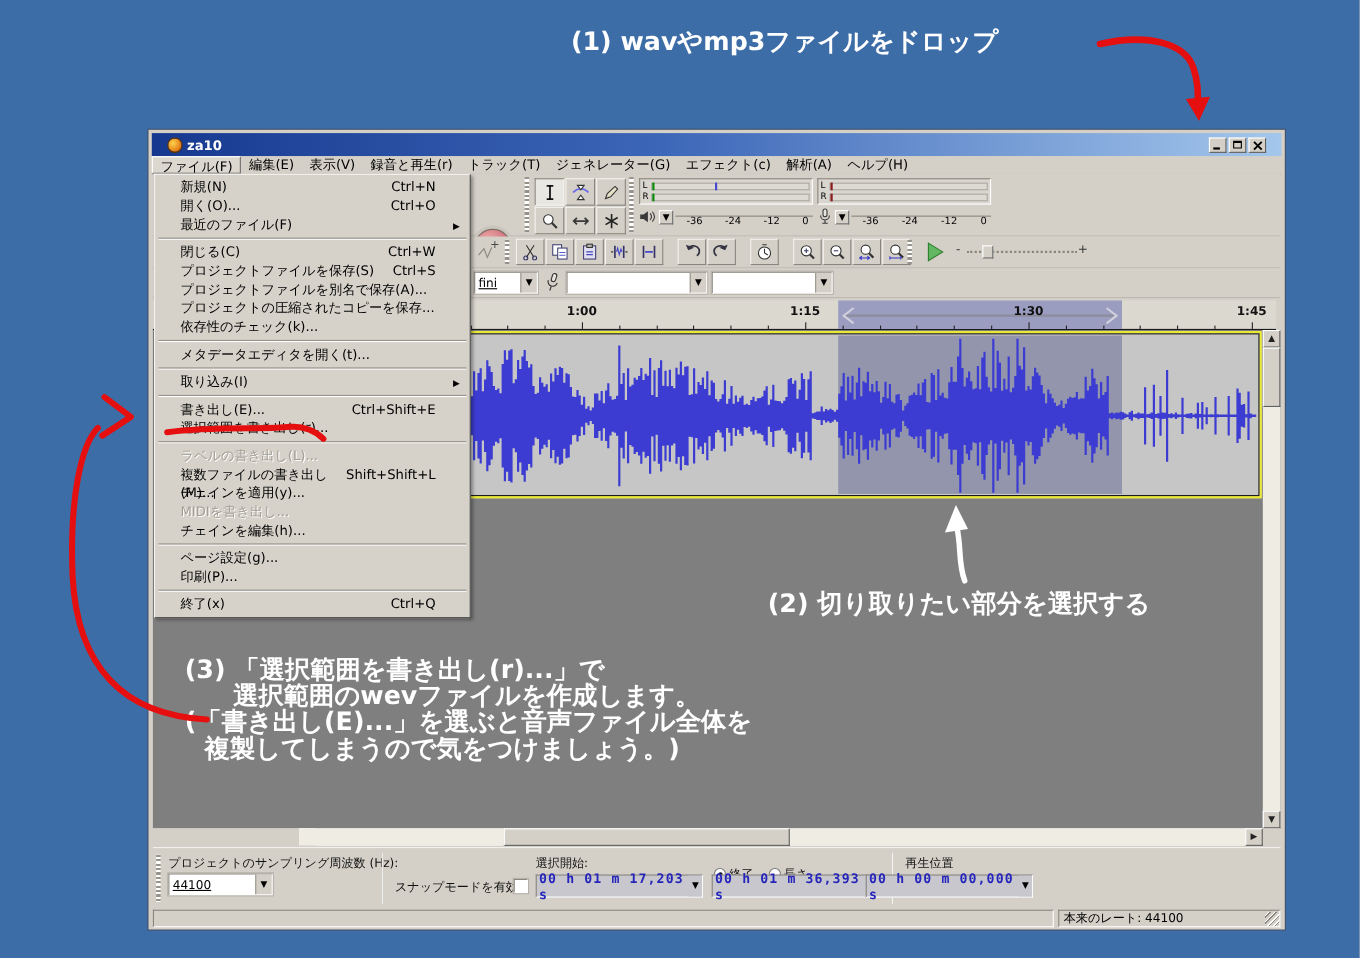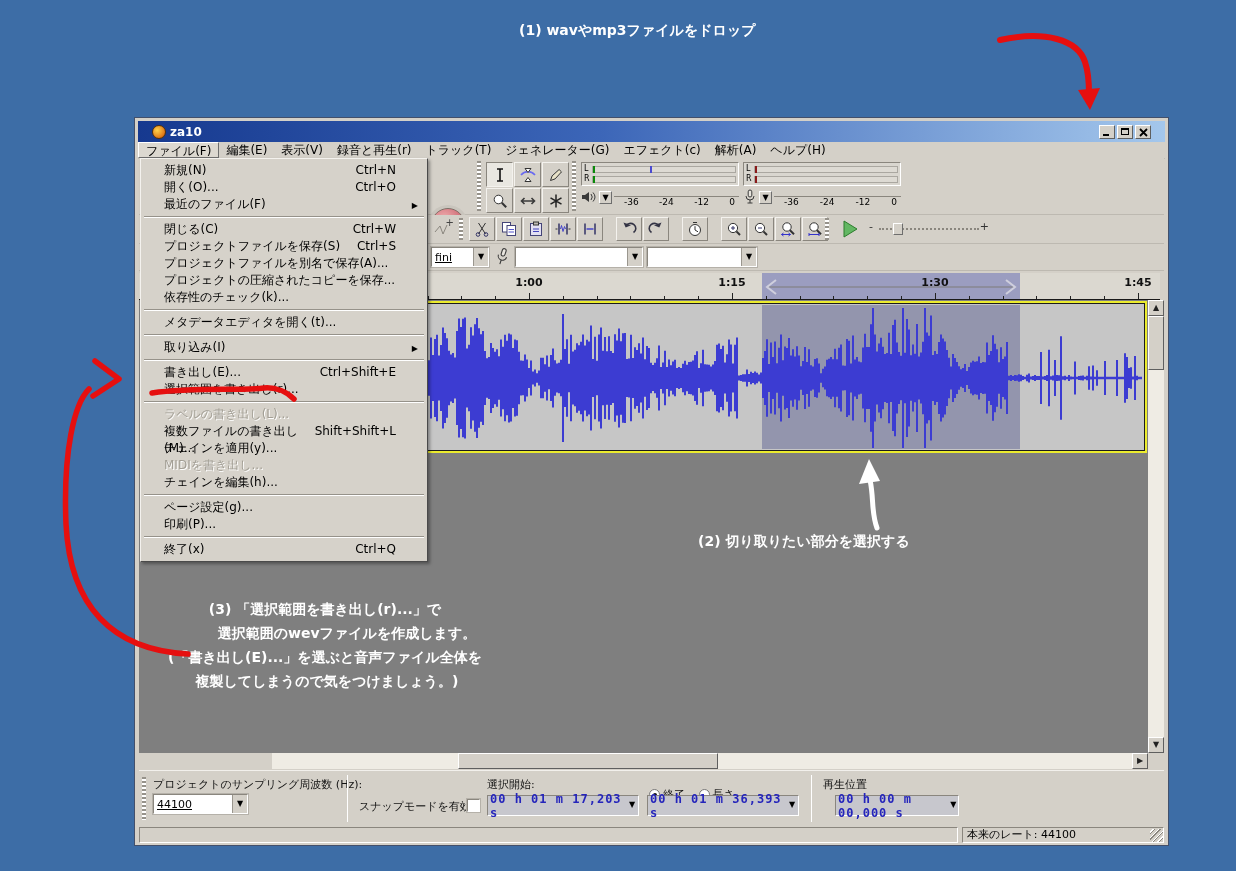--- a/index.html
+++ b/index.html
@@ -1,25 +1,25 @@
 <!DOCTYPE html>
 <html><head>
 <meta charset="utf-8">
 <style>
   html,body{margin:0;padding:0;}
   body{width:1236px;height:871px;position:relative;overflow:hidden;
        background:#3d6da6;font-family:"DejaVu Sans",sans-serif;}
   *{box-sizing:border-box;}
 
   
-  .ann{position:absolute;color:#fff;font-weight:bold;font-size:14px;z-index:55;
-       font-family:"DejaVu Sans",sans-serif;white-space:nowrap;text-align:center;}
+  .ann{position:absolute;color:#fff;font-weight:bold;font-size:23px;z-index:55;
+       font-family:"DejaVu Sans",sans-serif;white-space:nowrap;}
   #ann3 div{line-height:24px;}
   #ann3 div:nth-child(2){margin-left:44px;}
-  #ann3 div:nth-child(4){margin-left:4px;}
+  #ann3 div:nth-child(4){margin-left:18px;}
   #overlay{position:absolute;left:0;top:0;width:1236px;height:871px;z-index:60;pointer-events:none;}
 
   
   #win{position:absolute;left:135px;top:118px;width:1033px;height:727px;
        background:#d4d0c8;box-shadow:0 0 0 1px #43506b;z-index:10;}
   #titlebar{position:absolute;left:3px;top:3px;right:3px;height:21px;
        background:linear-gradient(90deg,#16398f 0%,#3c66b8 45%,#a4c7ec 100%);
        display:flex;align-items:center;padding:0 14px;}
   #title-text{color:#fff;font-size:12px;font-weight:bold;margin-left:4px;}
   .app-icon{width:14px;height:14px;border-radius:50%;
@@ -540,21 +540,21 @@
     <span class="lab radgrp" style="left:510px;top:16px">
       <span class="radio on"></span><span class="rl">終了</span>
       <span class="radio"></span><span class="rl">長さ</span>
     </span>
     <div class="timefield" style="left:508px;top:24px;width:152px">
       <span class="tval">00 h 01 m 36,393 s</span>
       <span class="cbtn">▼</span>
     </div>
     <div class="vsep" style="left:672px"></div>
     <span class="lab" style="left:684px;top:6px">再生位置</span>
-    <div class="timefield" style="left:696px;top:24px;width:124px">
+    <div class="timefield" style="left:648px;top:24px;width:152px">
       <span class="tval">00 h 00 m 00,000 s</span>
       <span class="cbtn">▼</span>
     </div>
   </div>
 
   <div id="statusbar">
     <div class="spanel" style="left:0;width:819px"></div>
     <div class="spanel" style="left:823px;width:202px">
       <span>本来のレート: 44100</span>
       <span id="grip"></span>

